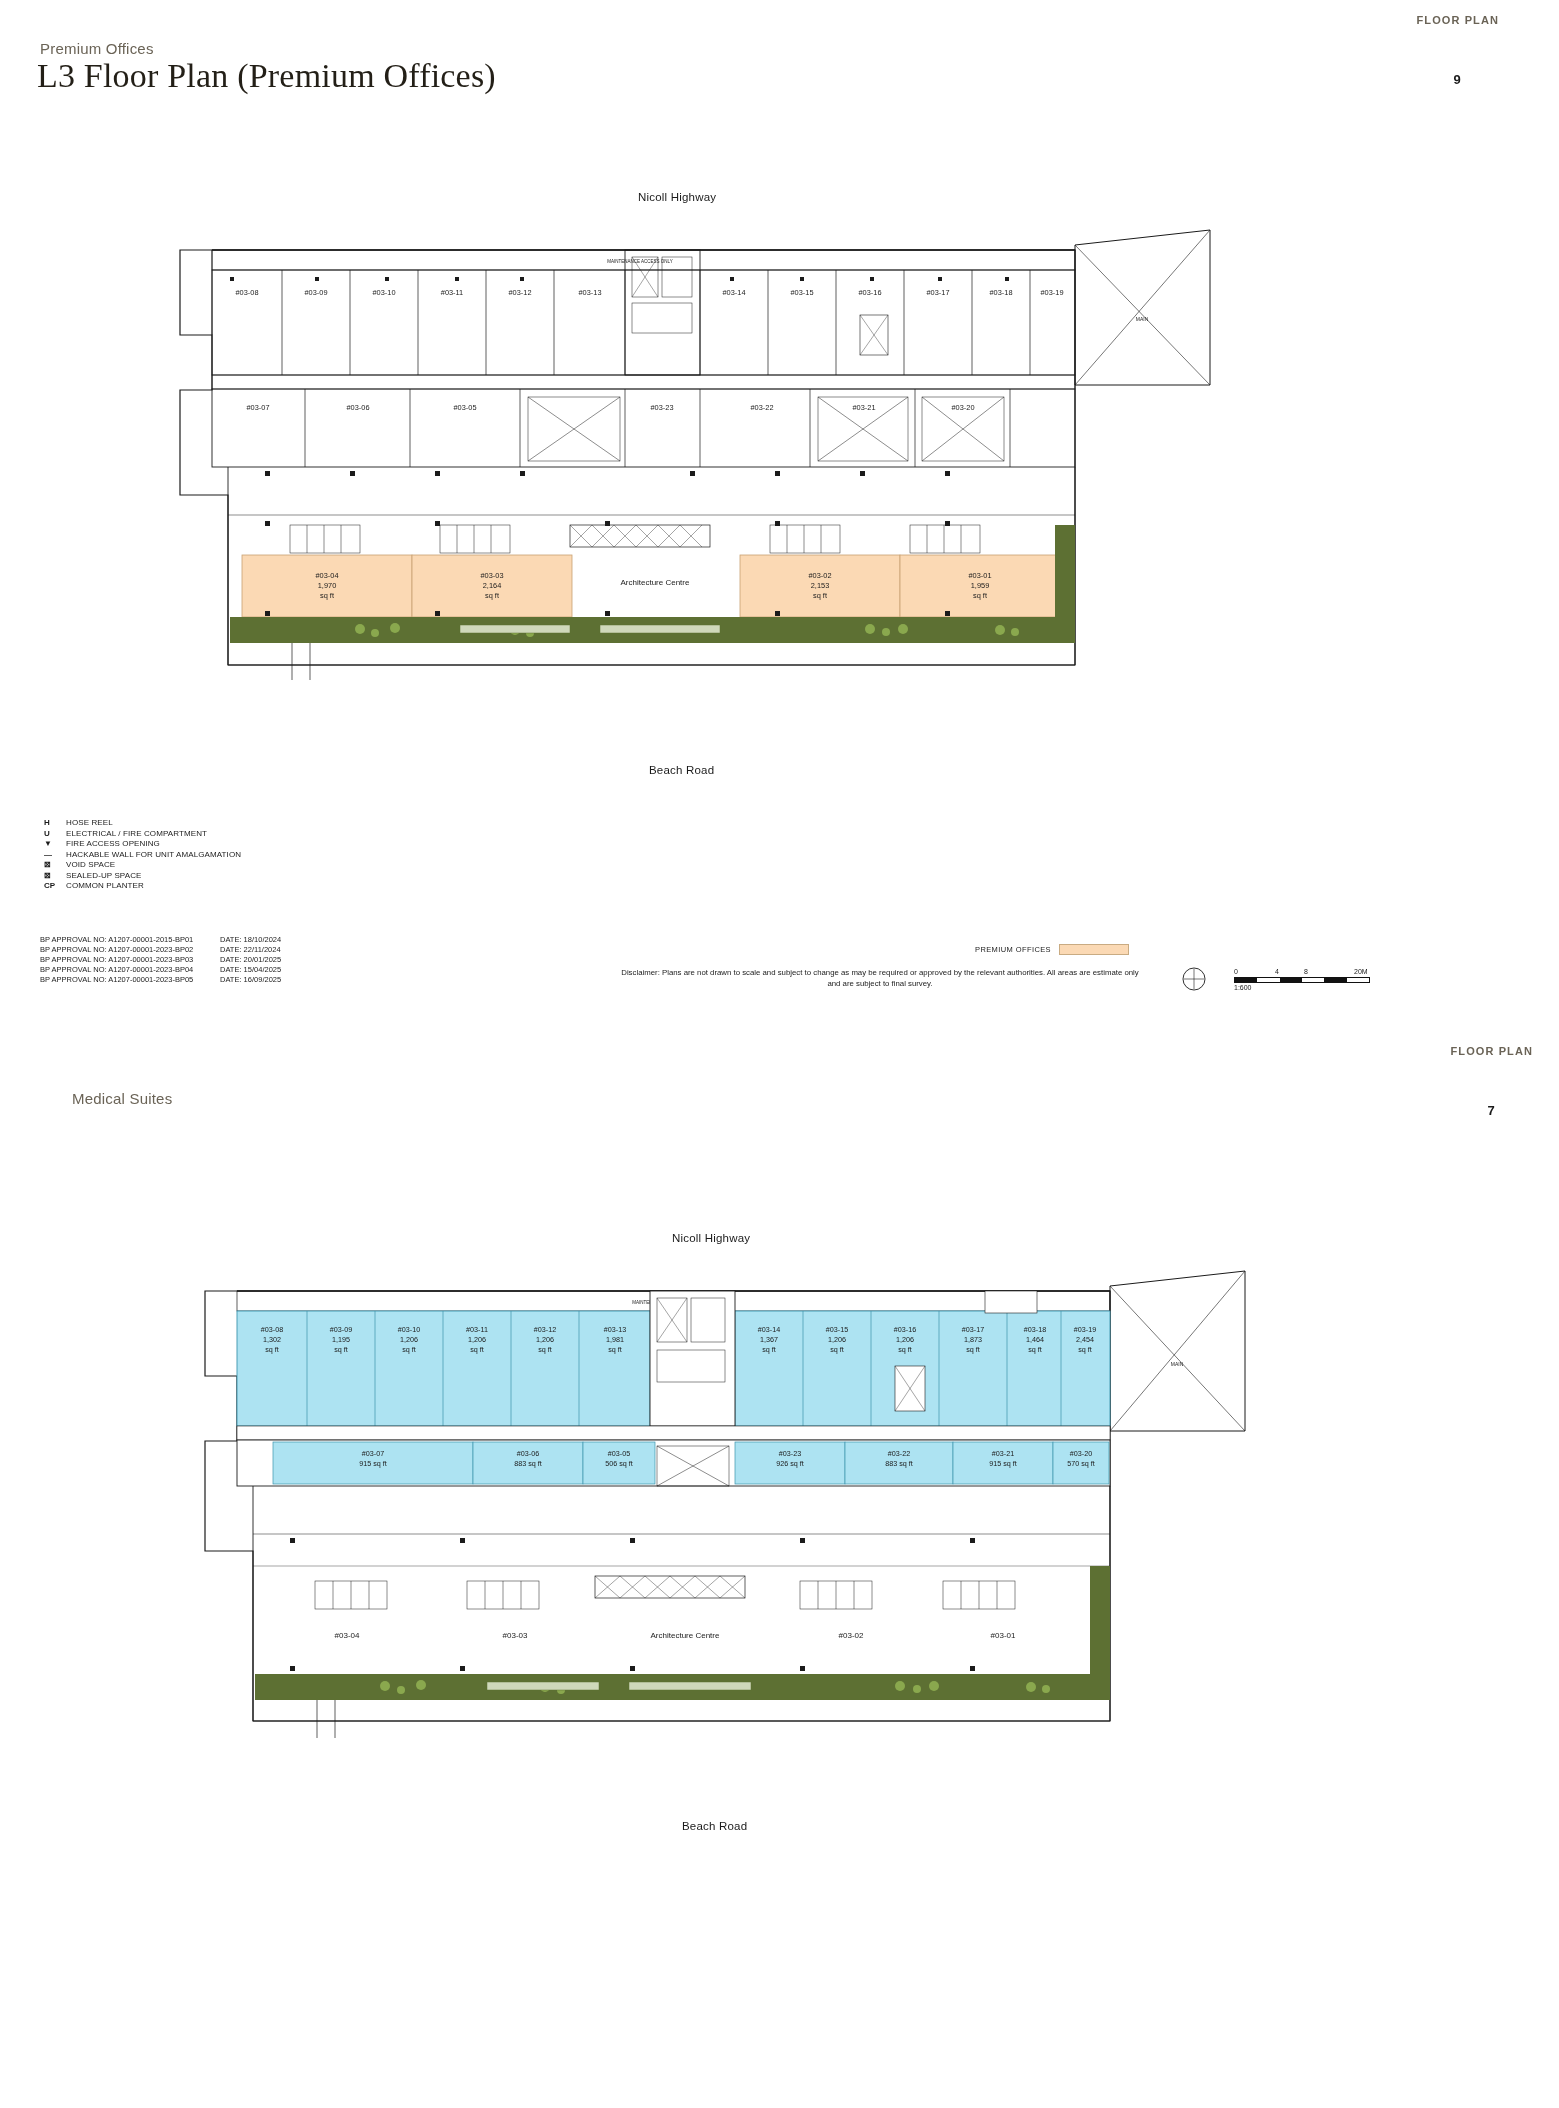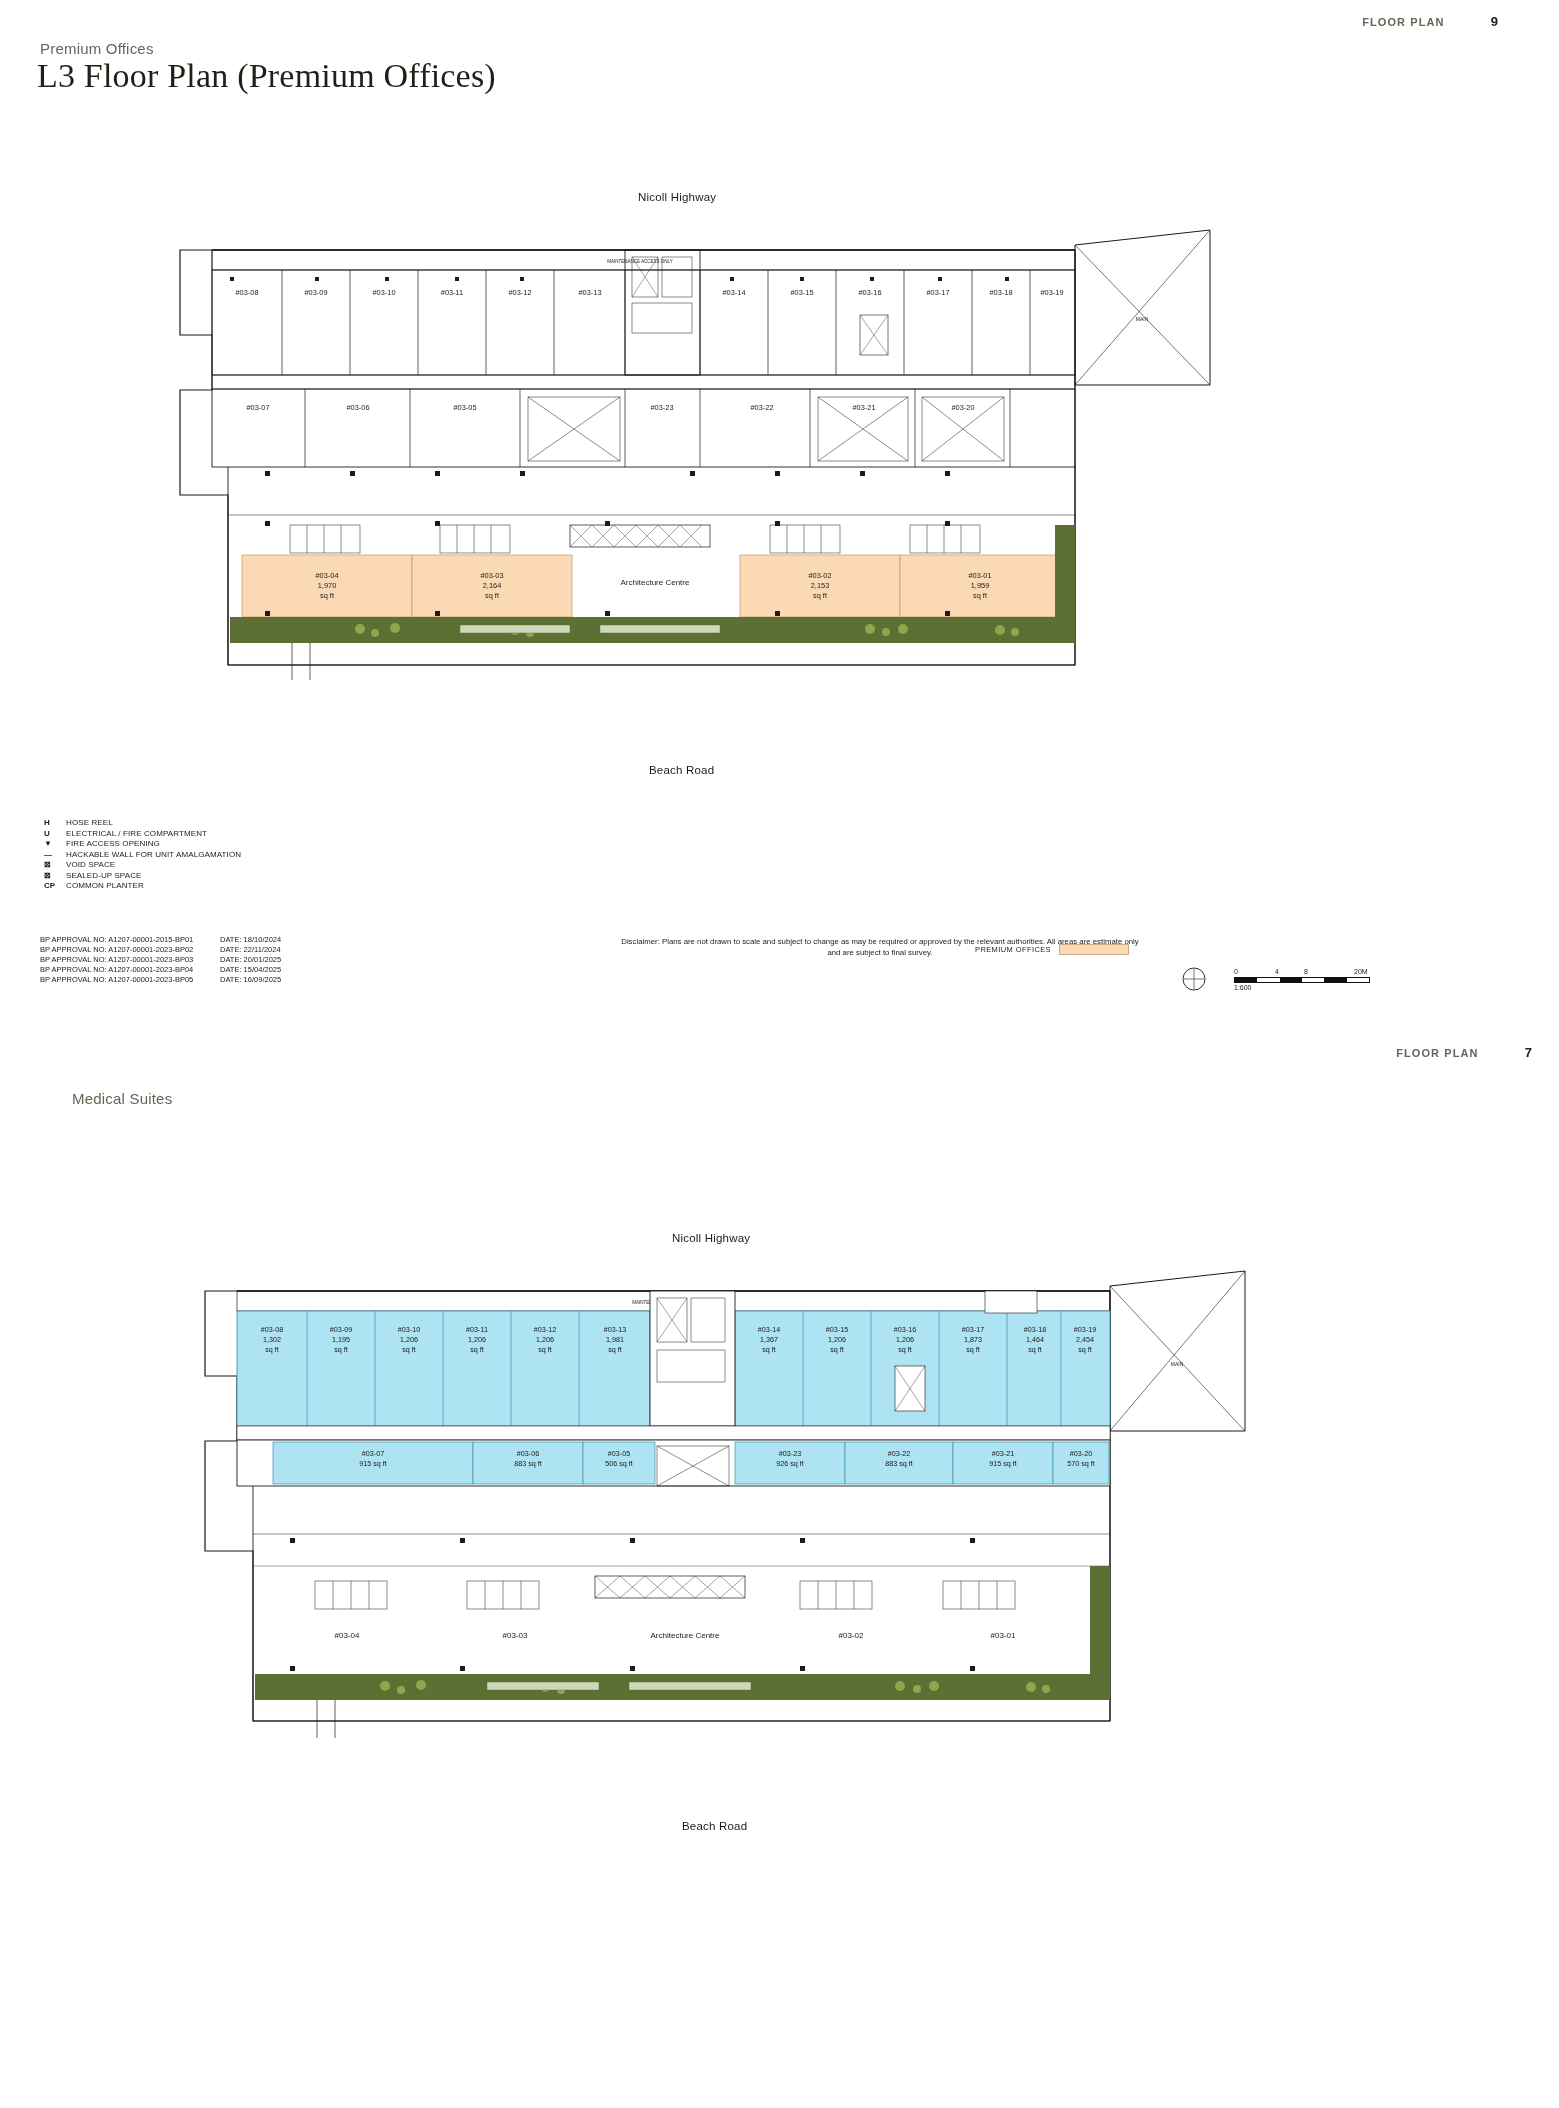--- a/index.html
+++ b/index.html
@@ -13,21 +13,21 @@
     overflow:hidden;
   }
   .page { position:absolute; left:0; width:1559px; background:#fff; }
   .page-1 { top:0; height:1054px; }
   .page-2 { top:1054px; height:1054px; }
 
   
   .run-head {
     position:absolute; right:60px; top:14px;
     display:flex; align-items:center; gap:46px;
-    font-size:11px; letter-spacing:1.1px; color:#6a6356; font-weight:600;
+    font-size:11px; letter-spacing:1.1px; color:#6a6356; font-weight:600;flex-direction:column;
   }
   .run-head .pg { color:#1b1b1b; font-weight:700; font-size:13px; }
 
   .eyebrow {
     position:absolute; left:40px; top:40px;
     font-size:15px; color:#6a6356; letter-spacing:0.2px;
   }
   .title {
     position:absolute; left:37px; top:57px;
     font-family:"Liberation Serif", serif;
@@ -355,21 +355,21 @@
         <span class="ap-no">BP APPROVAL NO: A1207-00001-2023-BP05</span>
         <span>DATE: 16/09/2025</span>
       </div>
   </div>
 
   <div class="swatch-key" style="left:975px; top:944px;">
     <span>PREMIUM OFFICES</span>
     <span class="sw" style="background:#fbd9b4;"></span>
   </div>
 
-  <div class="disclaimer" style="left:620px; top:937px;">Disclaimer: Plans are not drawn to scale and subject to change as may be required or approved by the relevant authorities. All areas are estimate only and are subject to final survey.</div>
+  <div class="disclaimer" style="left:620px; top:968px;">Disclaimer: Plans are not drawn to scale and subject to change as may be required or approved by the relevant authorities. All areas are estimate only and are subject to final survey.</div>
 
   <div class="north" style="left:1182px; top:967px;">
     <svg width="24" height="24" viewBox="0 0 24 24">
       <circle cx="12" cy="12" r="11" fill="none" stroke="#1b1b1b" stroke-width="0.9"></circle>
       <path d="M12 2 L12 22 M2 12 L22 12" stroke="#1b1b1b" stroke-width="0.6"></path>
       <path d="M12 12 L6 6 L12 12 L18 6 Z" fill="#1b1b1b" stroke="none"></path>
       <path d="M12 12 L6 18 L12 12 L18 18 Z" fill="#1b1b1b" stroke="none"></path>
     </svg>
   </div>
 

